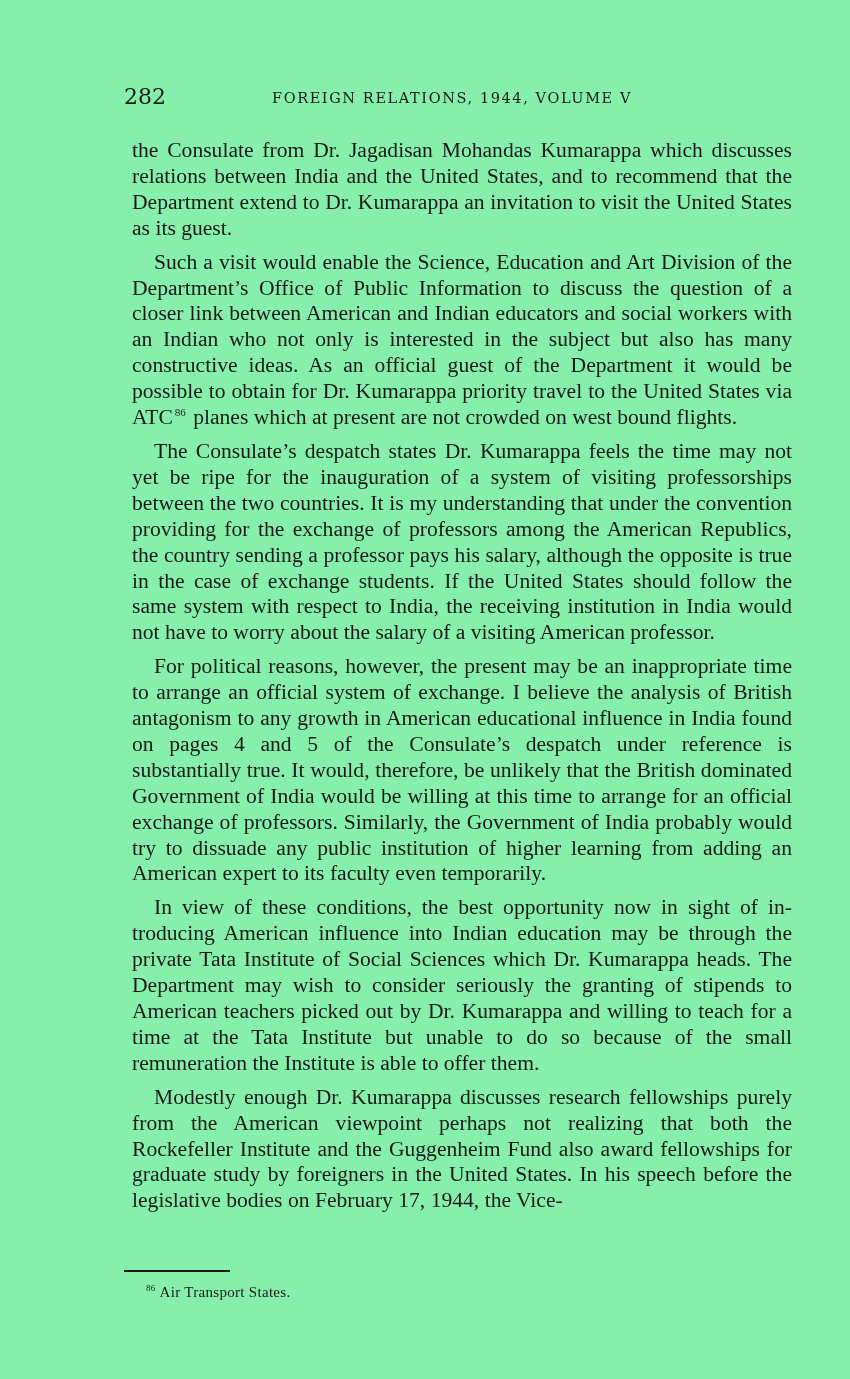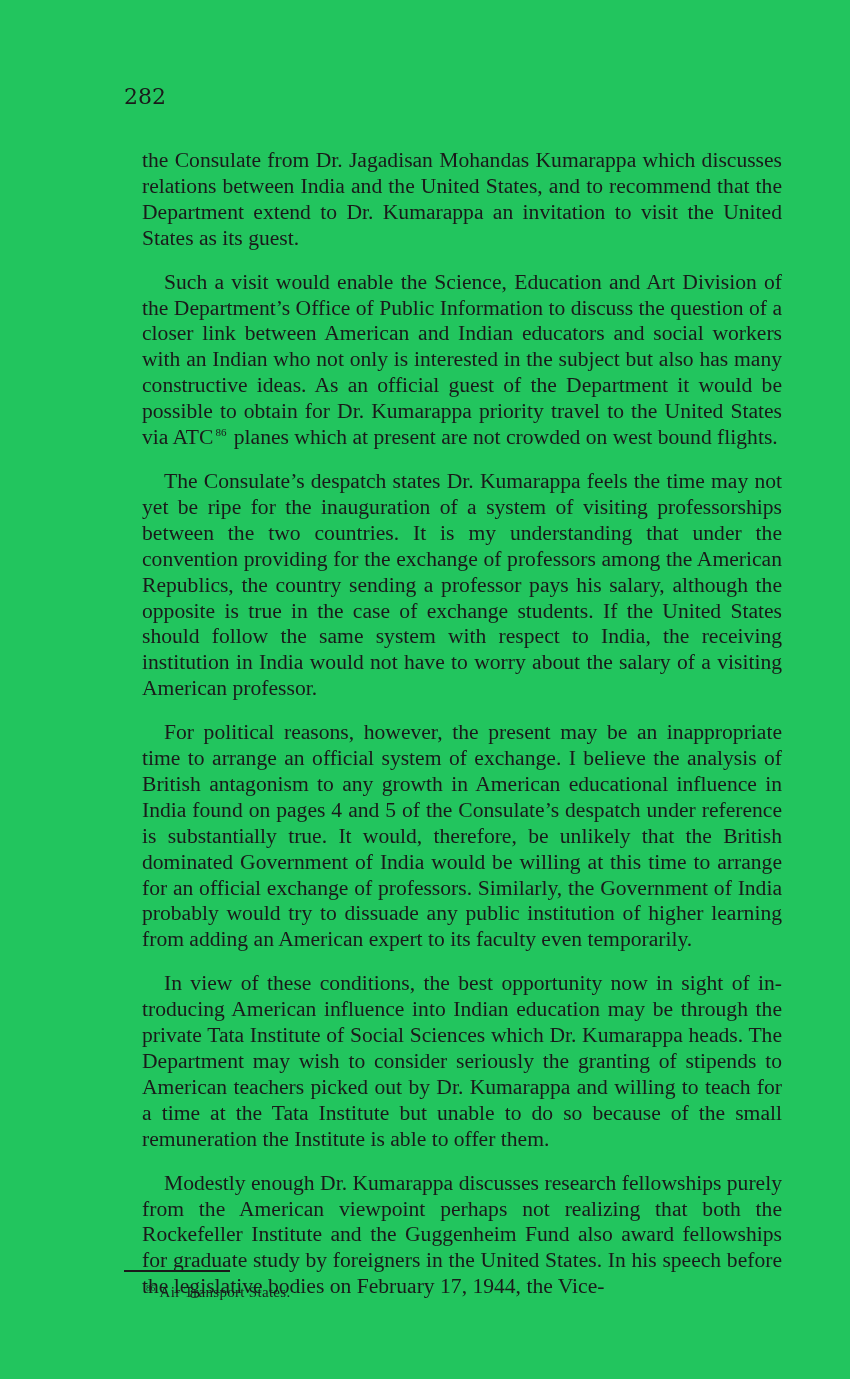--- a/index.html
+++ b/index.html
@@ -1,34 +1,35 @@
 <!DOCTYPE html>
 <html><head>
 <meta charset="utf-8">
 <style>
   html, body { margin: 0; padding: 0; background: #ffffff; }
   body { width: 850px; height: 1379px; position: relative; overflow: hidden; }
-  .page { position: absolute; left: 0; top: 0; width: 850px; height: 1379px; background: #22c55e; color: #1a1a1a; }
+  .page { position: absolute; left: 0; top: 0; width: 850px; height: 1379px; background: #86efac; color: #1a1a1a; }
   .header { position: absolute; top: 84px; left: 124px; width: 676px; height: 30px; }
   .page-num { position: absolute; left: 0; top: 0; font-family: "DejaVu Serif", serif; font-size: 22px; color: #1a1a1a; }
   .running-head { position: absolute; left: 148px; top: 6px; font-family: "DejaVu Serif", serif; font-size: 14.5px; letter-spacing: 1.6px; color: #1a1a1a; }
   .body-text { position: absolute; top: 130px; left: 124px; width: 676px; font-family: "Liberation Serif", serif; font-size: 21.6px; line-height: 25.9px; color: #1a1a1a; }
-  .body-text p { margin: 18px; text-align: justify; text-indent: 22px; hyphens: manual; }
+  .body-text p { margin: 8px; text-align: justify; text-indent: 22px; hyphens: manual; }
   .body-text p.first { text-indent: 0; }
   sup { font-size: 11px; vertical-align: 8px; line-height: 0; margin: 0 2px; }
   .fn-rule { position: absolute; left: 124px; top: 1270px; width: 106px; height: 0; border-top: 2px solid #1a1a1a; }
   .footnote { position: absolute; left: 144px; top: 1284px; font-family: "Liberation Serif", serif; font-size: 15px; color: #1a1a1a; letter-spacing: 0.3px; }
   .footnote sup { font-size: 9px; vertical-align: 6px; margin-right: 4px; }
 </style>
 </head>
 <body>
 
 <div class="page">
   <div class="header">
     <span class="page-num">282</span>
+    <span class="running-head">FOREIGN RELATIONS, 1944, VOLUME V</span>
   </div>
 
   <div class="body-text">
     <p class="first">the Consulate from Dr. Jagadisan Mohandas Kumarappa which dis­cusses relations between India and the United States, and to recom­mend that the Department extend to Dr. Kumarappa an invitation to visit the United States as its guest.</p>
     <p><span>Such a visit would enable the Science, Education and Art Division of the Department’s Office of Public Information to discuss the ques­tion of a closer link between American and Indian educators and social workers with an Indian who not only is interested in the subject but also has many constructive ideas.  As an official guest of the Depart­ment it would be possible to obtain for Dr. Kumarappa priority travel to the United States via ATC</span><sup>86</sup><span> planes which at present are not crowded on west bound flights.</span></p>
     <p>The Consulate’s despatch states Dr. Kumarappa feels the time may not yet be ripe for the inauguration of a system of visiting professor­ships between the two countries.  It is my understanding that under the convention providing for the exchange of professors among the American Republics, the country sending a professor pays his salary, although the opposite is true in the case of exchange students.  If the United States should follow the same system with respect to India, the receiving institution in India would not have to worry about the salary of a visiting American professor.</p>
     <p>For political reasons, however, the present may be an inappropriate time to arrange an official system of exchange.  I believe the analysis of British antagonism to any growth in American educational in­fluence in India found on pages 4 and 5 of the Consulate’s despatch under reference is substantially true.  It would, therefore, be unlikely that the British dominated Government of India would be willing at this time to arrange for an official exchange of professors.  Similarly, the Government of India probably would try to dissuade any public institution of higher learning from adding an American expert to its faculty even temporarily.</p>
     <p>In view of these conditions, the best opportunity now in sight of in­troducing American influence into Indian education may be through the private Tata Institute of Social Sciences which Dr. Kumarappa heads.  The Department may wish to consider seriously the granting of stipends to American teachers picked out by Dr. Kumarappa and willing to teach for a time at the Tata Institute but unable to do so because of the small remuneration the Institute is able to offer them.</p>
     <p>Modestly enough Dr. Kumarappa discusses research fellowships purely from the American viewpoint perhaps not realizing that both the Rockefeller Institute and the Guggenheim Fund also award fel­lowships for graduate study by foreigners in the United States.  In his speech before the legislative bodies on February 17, 1944, the Vice-</p>
   </div>

